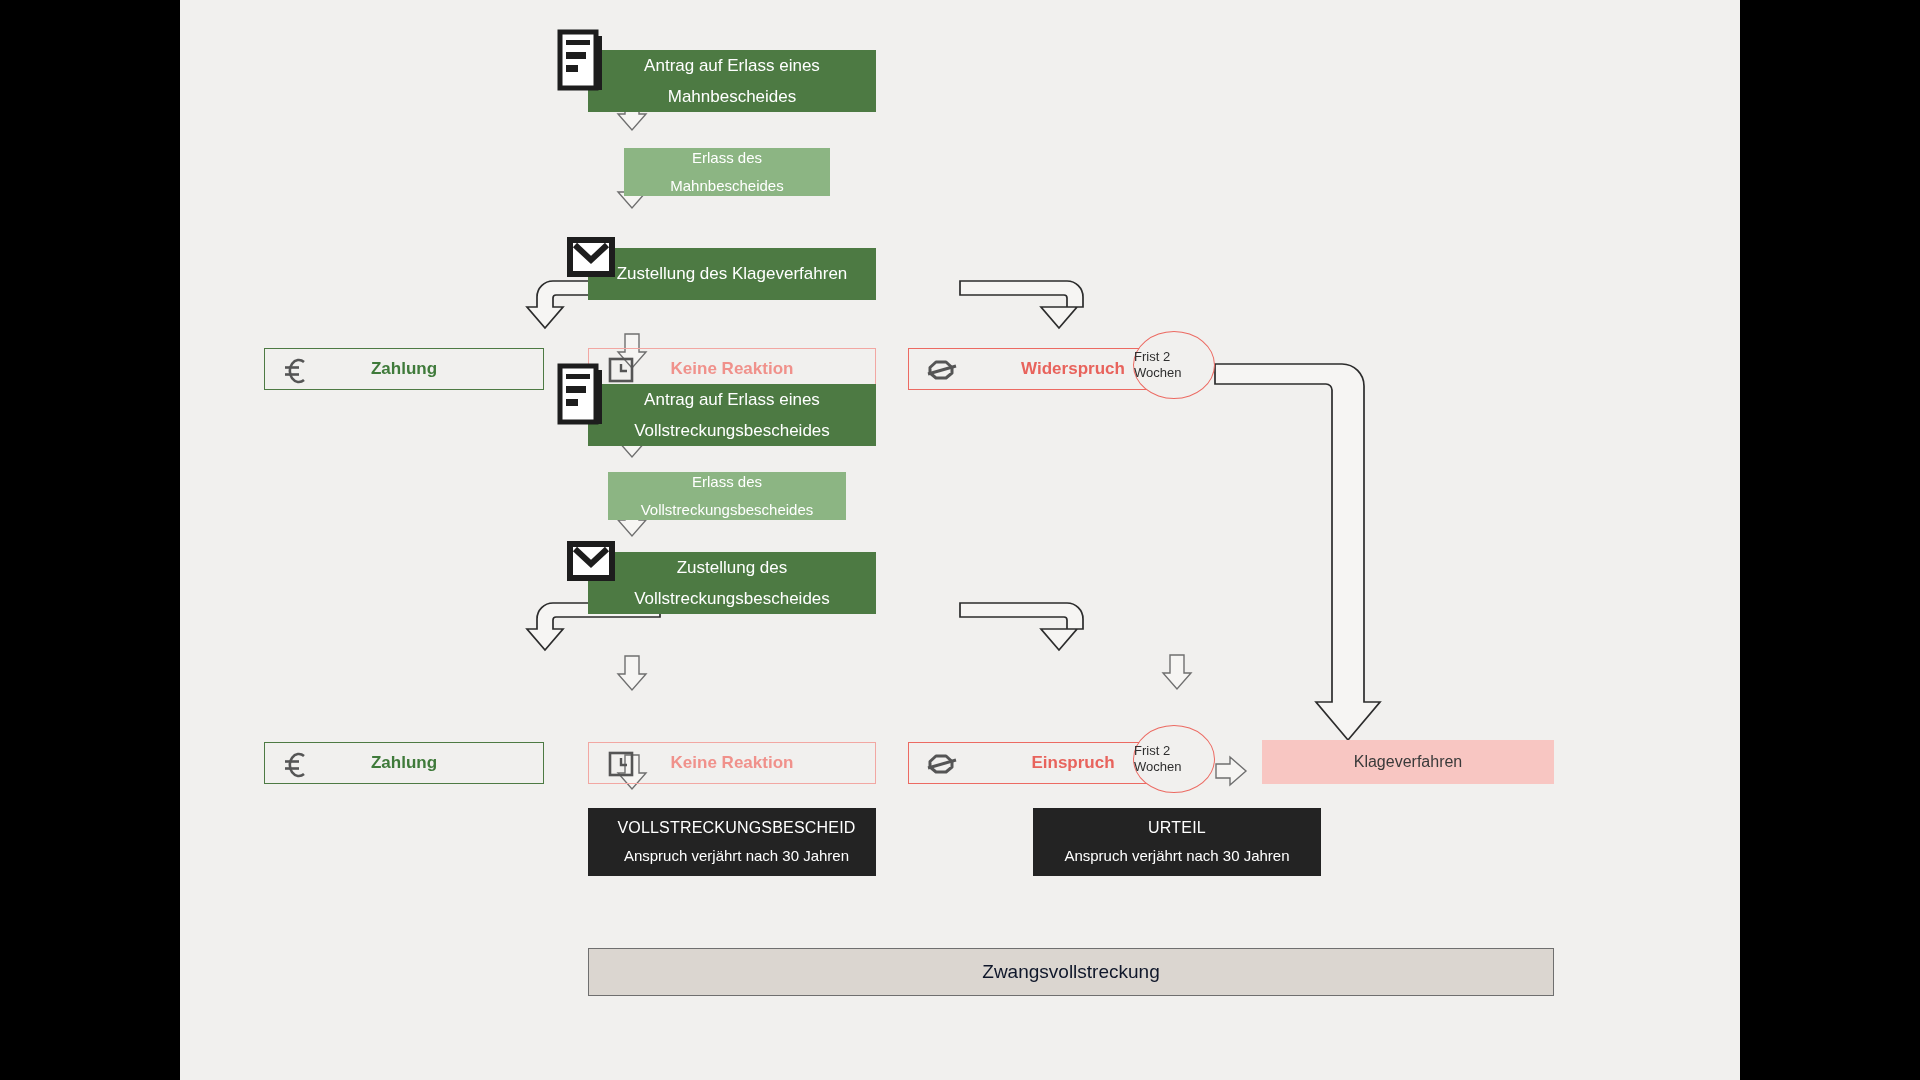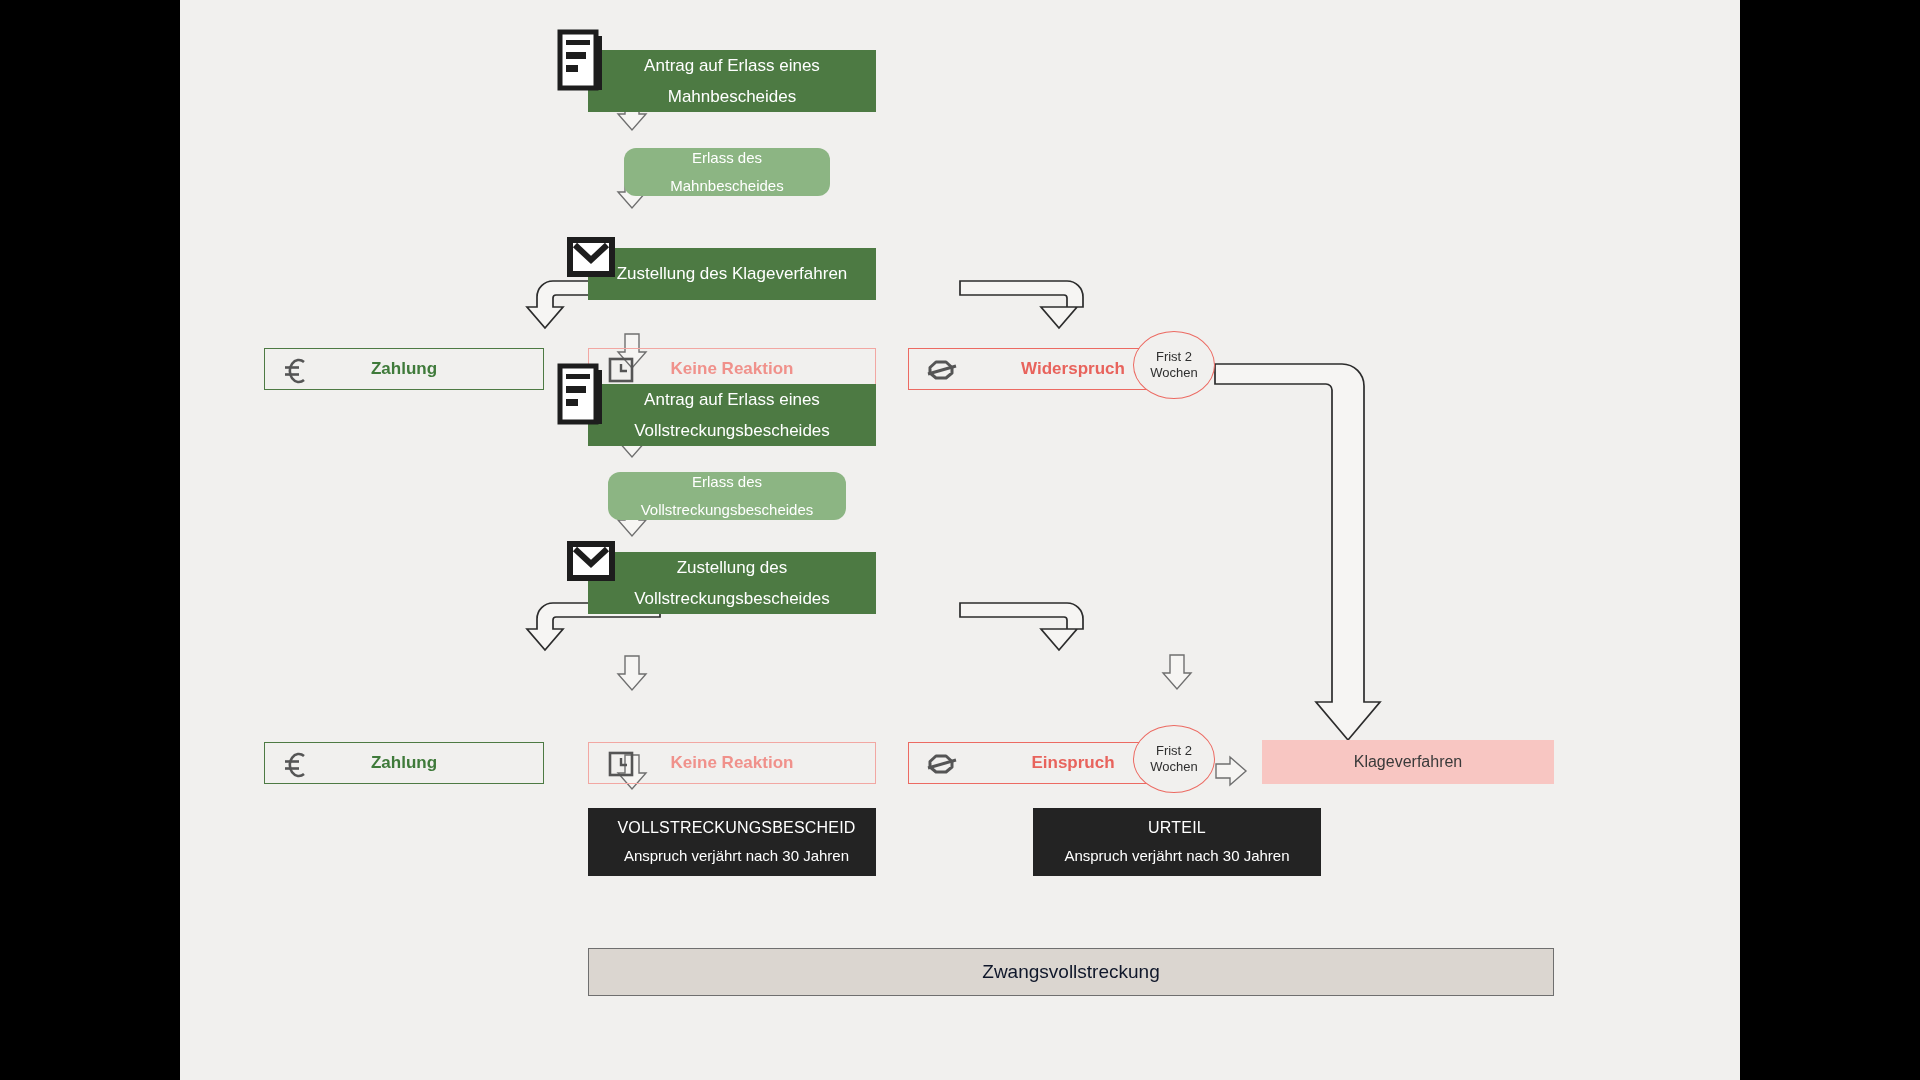--- a/index.html
+++ b/index.html
@@ -7,33 +7,33 @@
   body{width:1920px;height:1080px;overflow:hidden;
        font-family:"Liberation Sans","DejaVu Sans",sans-serif;}
   #stage{position:relative;width:1920px;height:1080px;background:#000;}
   #canvas{position:absolute;left:180px;top:0;width:1560px;height:1080px;background:#f1f0ee;}
   .abs{position:absolute;box-sizing:border-box;}
 
   
   .box{display:flex;align-items:center;justify-content:center;text-align:center;
        line-height:1.25;gap:9px;}
   .green-dark{background:#4d7a43;color:#ffffff;font-size:17px;}
-  .green-light{background:#8cb583;color:#ffffff;font-size:15px;border-radius:12px;}
+  .green-light{background:#8cb583;color:#ffffff;font-size:15px;}
   .outline-green{border:1.5px solid #4d7a43;color:#3f7a3a;font-weight:bold;font-size:17px;background:transparent;}
   .outline-red-light{border:1.5px solid #f2a7a2;color:#f0918b;font-weight:bold;font-size:17px;background:transparent;}
   .outline-red{border:1.5px solid #ec6a62;color:#e8635c;font-weight:bold;font-size:17px;background:transparent;padding-left:42px;}
   .pink-fill{background:#f8c6c2;color:#3a3a3a;font-size:16px;}
   .dark-box{background:#232323;color:#ffffff;flex-direction:column;gap:9px;}
   .dark-box .l1{font-size:16px;letter-spacing:.2px;}
   .dark-box .l2{font-size:15px;}
   .grey-bar{background:#dbd6d0;border:1px solid #6f6f6f;color:#0f172a;font-size:19px;}
 
   
   .frist{border:1.5px solid #ec6a62;border-radius:50%;background:#f1f0ee;
-         display:flex;align-items:center;justify-content:center;text-align:center;
+         display:flex;align-items:flex-start;justify-content:center;text-align:center;
          color:#2f2f2f;font-size:13px;line-height:1.25;}
 
   
   .ico{position:absolute;display:block;}
   svg{display:block;overflow:visible;}
 </style>
 </head>
 <body>
 
 <div id="stage">

